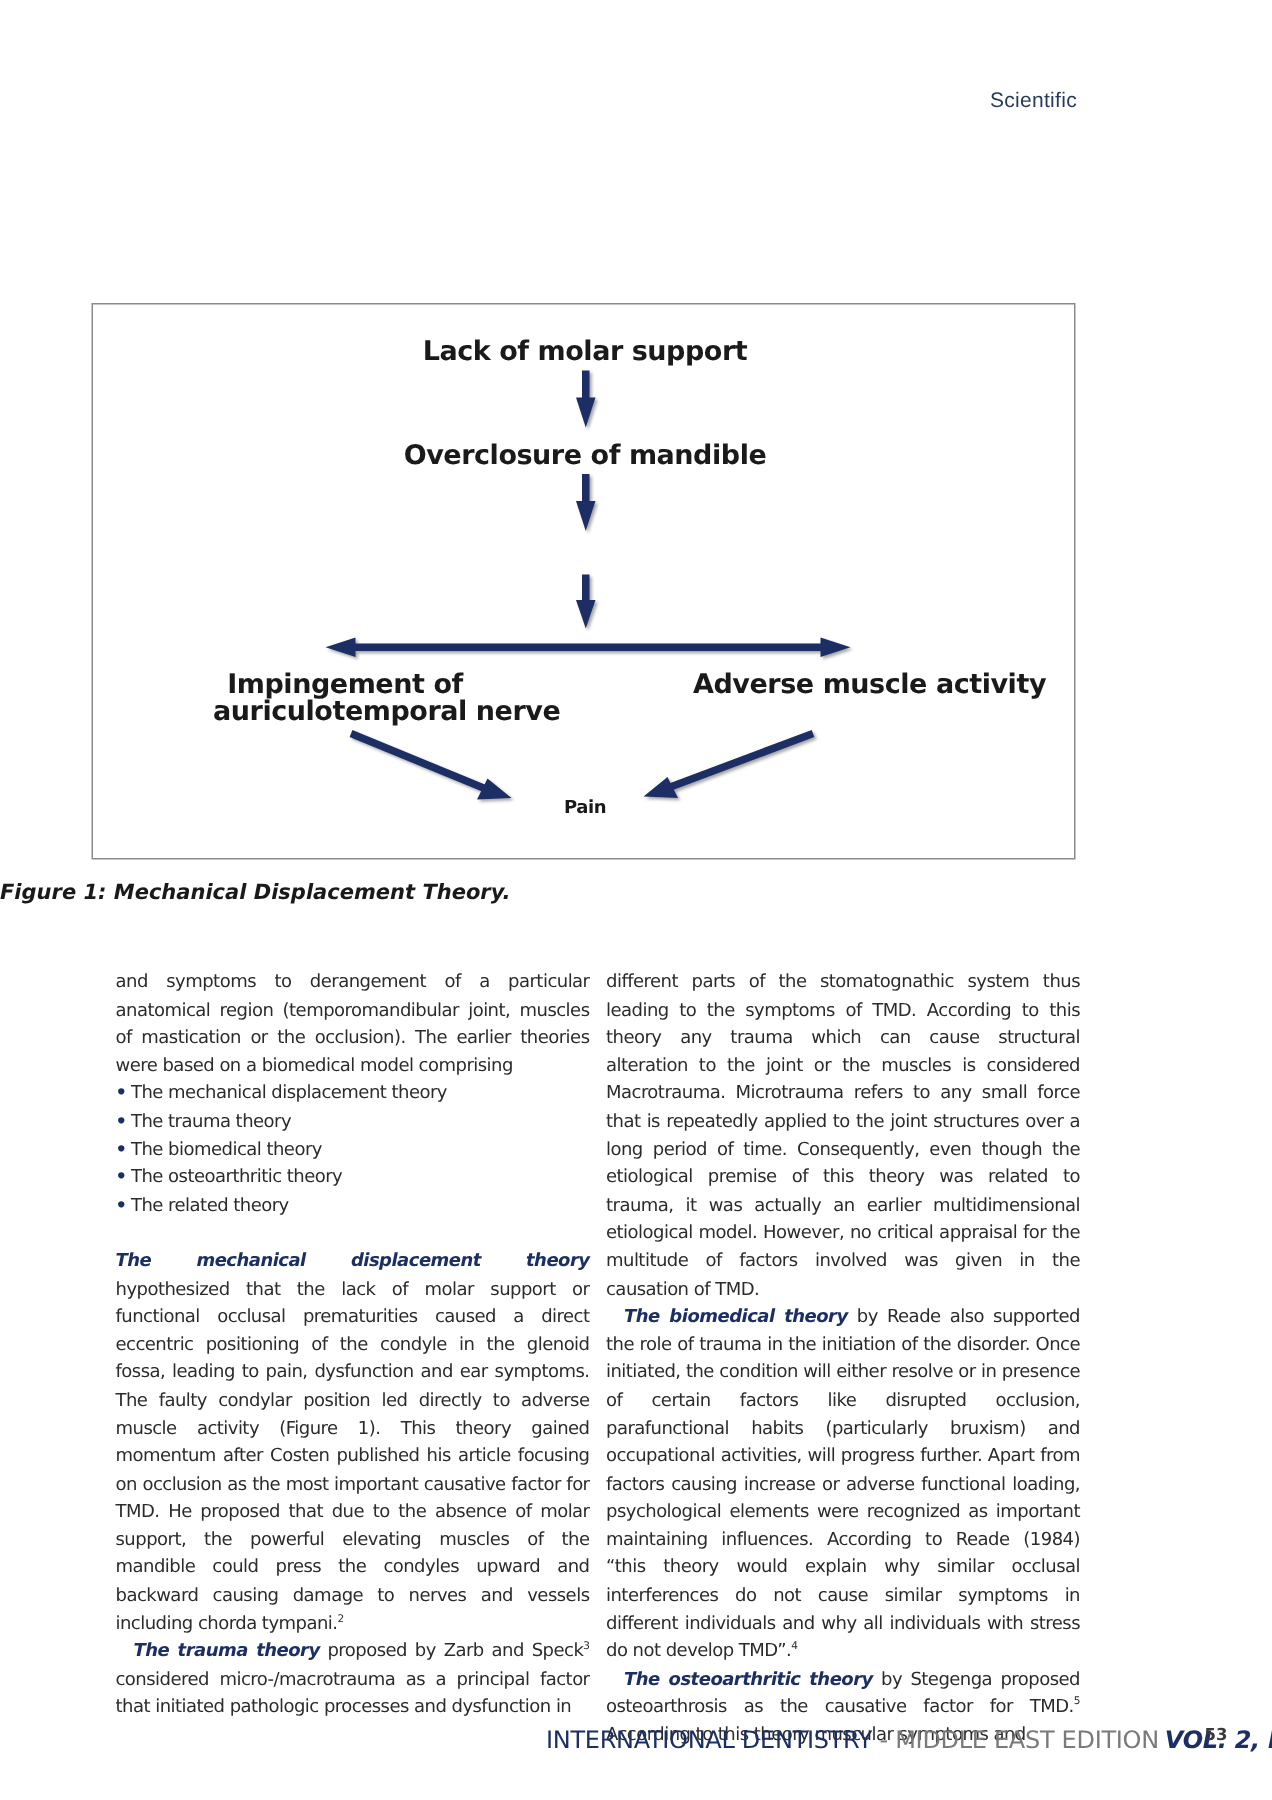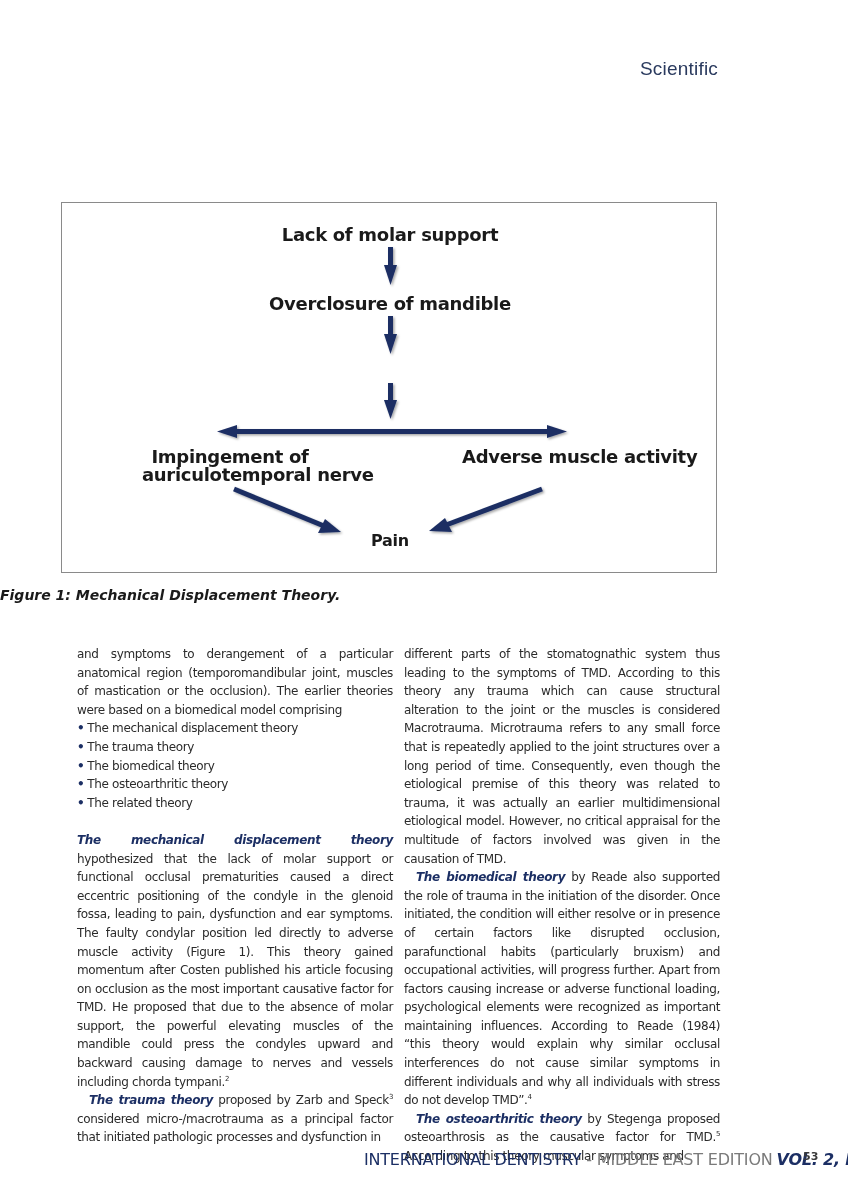--- a/index.html
+++ b/index.html
@@ -1,25 +1,25 @@
 <!DOCTYPE html>
 <html><head>
 <meta charset="utf-8">
 <style>
   html, body { margin: 0; padding: 0; background: #ffffff; }
   body { width: 848px; height: 1200px; position: relative; overflow: hidden;
          font-family: "DejaVu Sans", sans-serif; color: #2a2a2a; }
-  .section-label { position: absolute; top: 58px; right: 130px; font-size: 19px;
+  .section-label { position: absolute; top: 58px; right: 130px; font-size: 14px;
          color: #2a3a5e; font-family: "Liberation Sans", sans-serif; letter-spacing: 0.2px; }
   .figure-box { position: absolute; left: 61px; top: 202px; width: 656px; height: 371px;
          border: 1px solid #8a8a8a; box-sizing: border-box; }
   .figure-box svg { position: absolute; left: 0; top: 0; }
   .node { position: absolute; font-weight: bold; font-size: 18px; color: #1a1a1a;
           text-align: center; white-space: nowrap; font-family: "DejaVu Sans", sans-serif; letter-spacing: -0.3px; }
-  .node.pain { font-size: 16px; }
+  .node.pain { font-size: 12px; }
   .caption { position: absolute; top: 587px; left: 0; width: 778px; text-align: left;
           font-size: 14px; font-style: italic; font-weight: bold; color: #1a1a1a; }
   .col { position: absolute; top: 645px; width: 316px; font-size: 12px; line-height: 18.6px;
           text-align: justify; color: #2b2b2b; font-family: "DejaVu Sans", sans-serif; letter-spacing: -0.35px; }
   .col.left { left: 61px; margin-left: 16px; }
   .col.right { left: 404px; }
   .col p { margin: 0; }
   .col p.indent { text-indent: 12px; }
   .col .lead { font-weight: bold; font-style: italic; color: #1c2f64; }
   .col sup { font-size: 7px; line-height: 0; vertical-align: super; }

